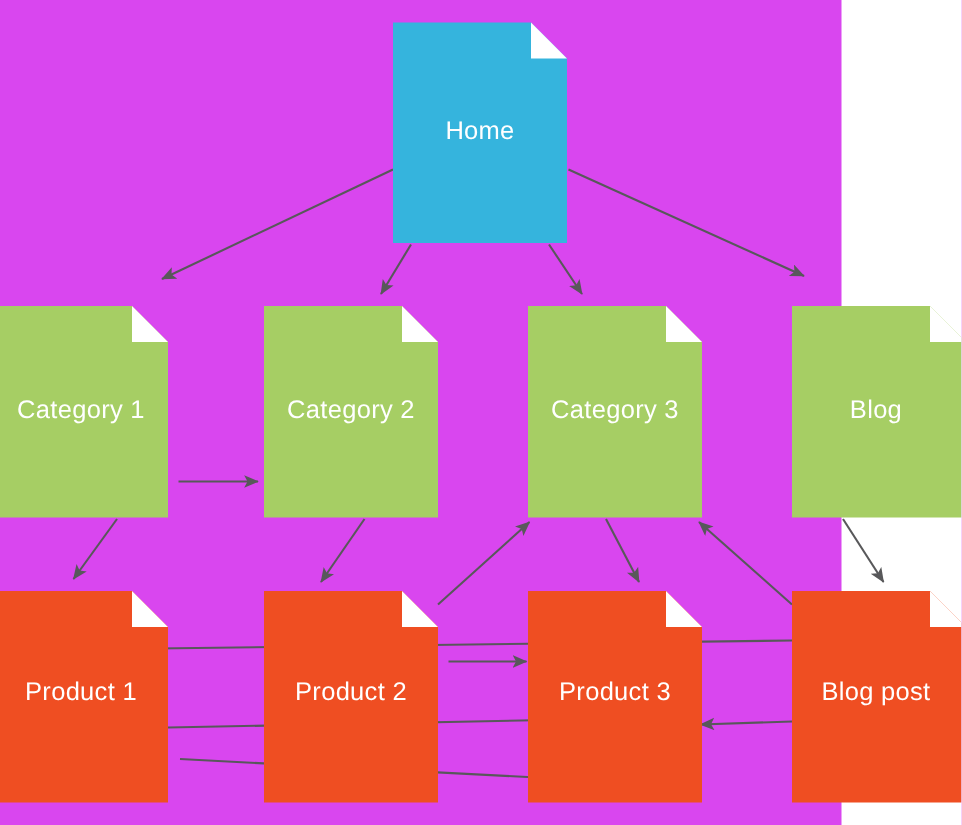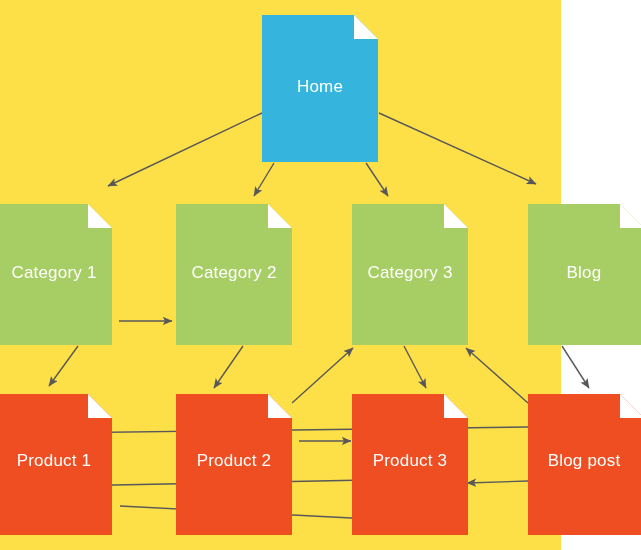--- a/index.html
+++ b/index.html
@@ -10,21 +10,21 @@
   body {
     width: 641px;
     height: 550px;
     overflow: hidden;
     font-family: "Liberation Sans", sans-serif;
   }
   #diagram-root {
     position: relative;
     width: 561px;
     height: 550px;
-    background: #fde047;
+    background: #d946ef;
   }
   #sitemap-svg {
     display: block;
     width: 641px;
     height: 550px;
   }
   .node-label {
     font-family: "Liberation Sans", sans-serif;
     font-size: 17px;
     fill: #ffffff;

